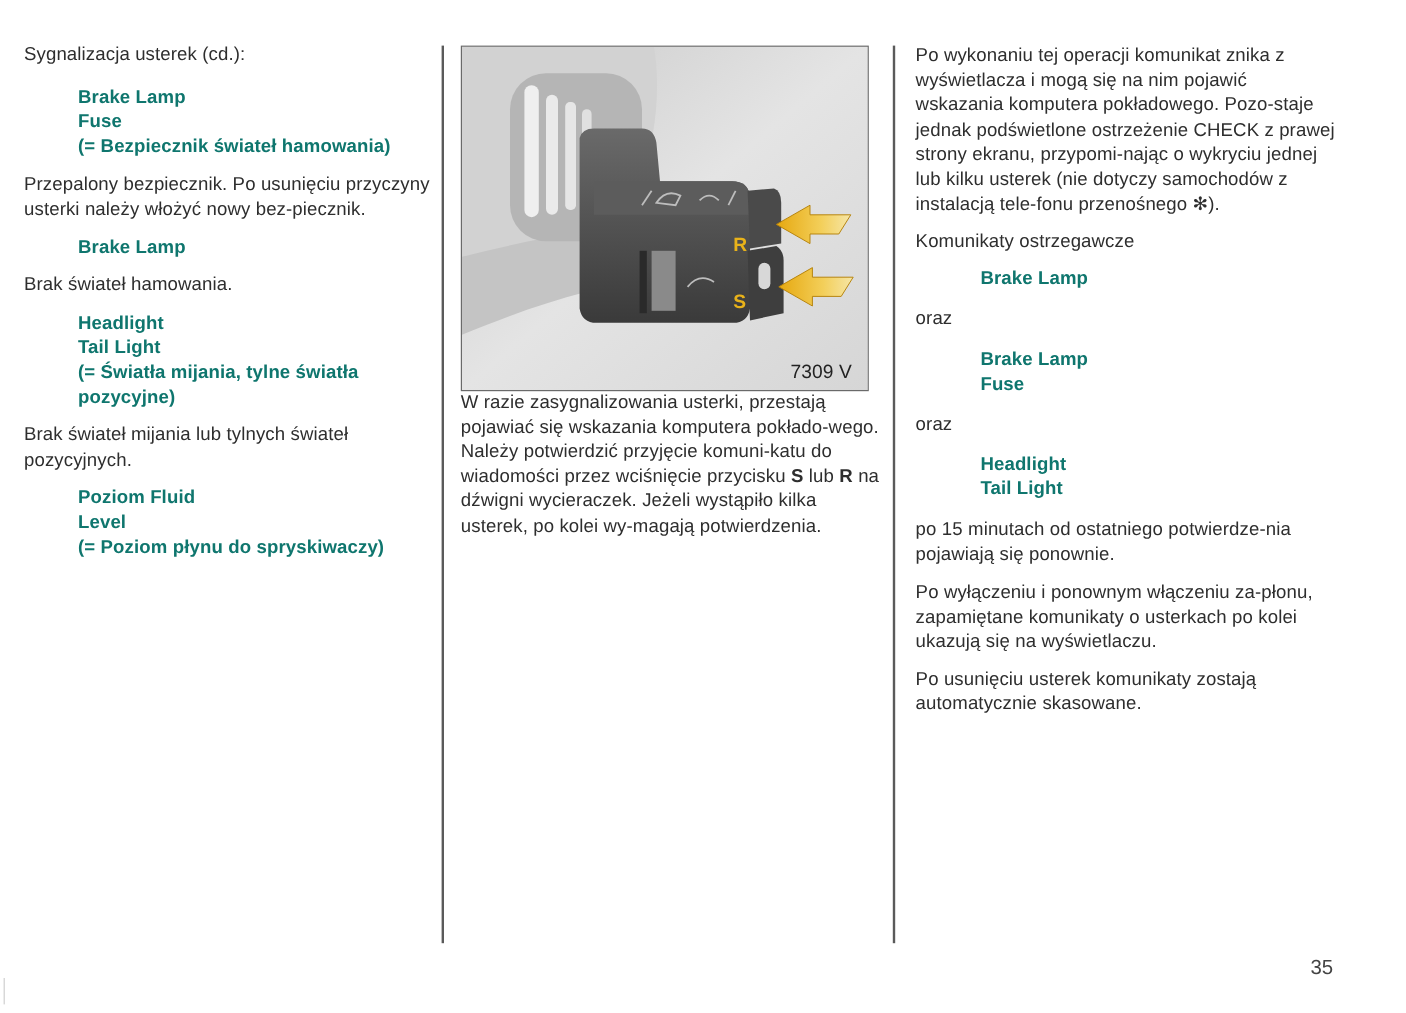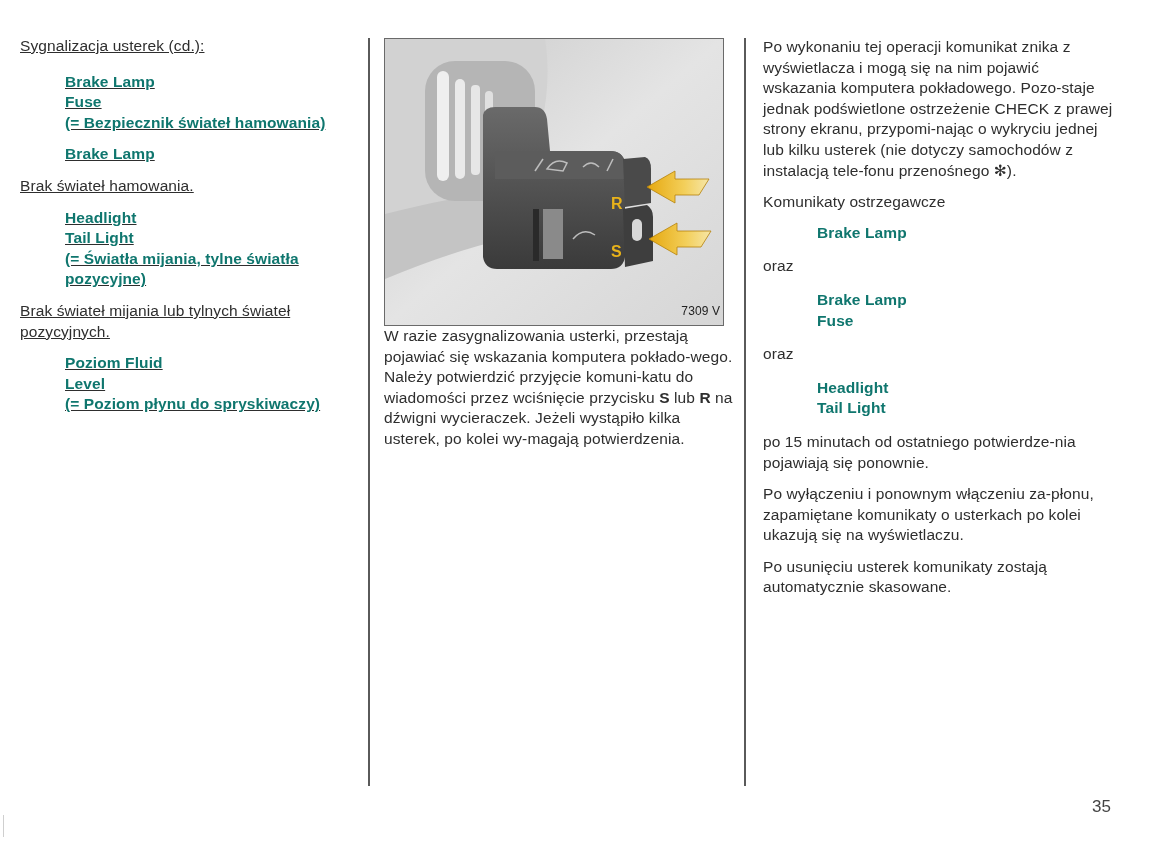--- a/index.html
+++ b/index.html
@@ -2,54 +2,55 @@
 <html><head>
 <meta charset="utf-8">
 <style>
   html, body { margin: 0; padding: 0; }
   body {
     width: 1172px; height: 844px; background: #ffffff; position: relative; overflow: hidden;
     font-family: "Liberation Sans", sans-serif; color: #2e2e2e;
   }
   .col { position: absolute; font-size: 15.5px; line-height: 20.6px; letter-spacing: 0.1px; }
   .col p { margin: 0 0 11px 0; }
-  .col-left { left: 20px; top: 36px; width: 340px; text-decoration: underline; }
+  .col-left { left: 20px; top: 36px; width: 340px; }
   .col-mid { left: 384px; top: 38px; width: 350px; }
   .col-right { left: 763px; top: 37px; width: 350px; }
   .hd { font-weight: bold; margin: 0 0 11px 45px; color: #0f766e; }
   .hd div { line-height: 20.6px; }
   .col-right .hd { margin-left: 54px; }
   .divider { position: absolute; width: 1.5px; background: #5a5a5a; }
   .div1 { left: 368px; top: 38px; height: 748px; }
   .div2 { left: 744px; top: 38px; height: 748px; }
   .figure {
     width: 338px; height: 286px; border: 1px solid #6a6a6a; position: relative; overflow: hidden;
     background: linear-gradient(180deg, #dcdcdc 0%, #e8e8e8 40%, #e2e2e2 100%);
   }
   .figure svg { position: absolute; left: 0; top: 0; }
-  .fig-code { position: absolute; right: 3px; bottom: 3px; font-size: 12px; color: #222; }
+  .fig-code { position: absolute; right: 13px; bottom: 3px; font-size: 16px; color: #222; }
   .mid-text { margin-top: 24px; }
   .page-num { position: absolute; left: 1081px; top: 797px; font-size: 17px; color: #444; margin-left: 11px; }
   .edge-mark { position: absolute; left: 3px; top: 815px; width: 1px; height: 22px; background: #cfcfcf; }
   b { font-weight: bold; }
 </style>
 </head>
 <body>
 
 <div class="divider div1"></div>
 <div class="divider div2"></div>
 
 <div class="col col-left">
   <p style="margin-bottom:15px">Sygnalizacja usterek (cd.):</p>
 
   <div class="hd">
     <div>Brake Lamp</div>
     <div>Fuse</div>
     <div>(= Bezpiecznik świateł hamowania)</div>
   </div>
+  <p>Przepalony bezpiecznik. Po usunięciu przyczyny usterki należy włożyć nowy bez-piecznik.</p>
 
   <div class="hd">
     <div>Brake Lamp</div>
   </div>
   <p>Brak świateł hamowania.</p>
 
   <div class="hd">
     <div>Headlight</div>
     <div>Tail Light</div>
     <div>(= Światła mijania, tylne światła</div>

